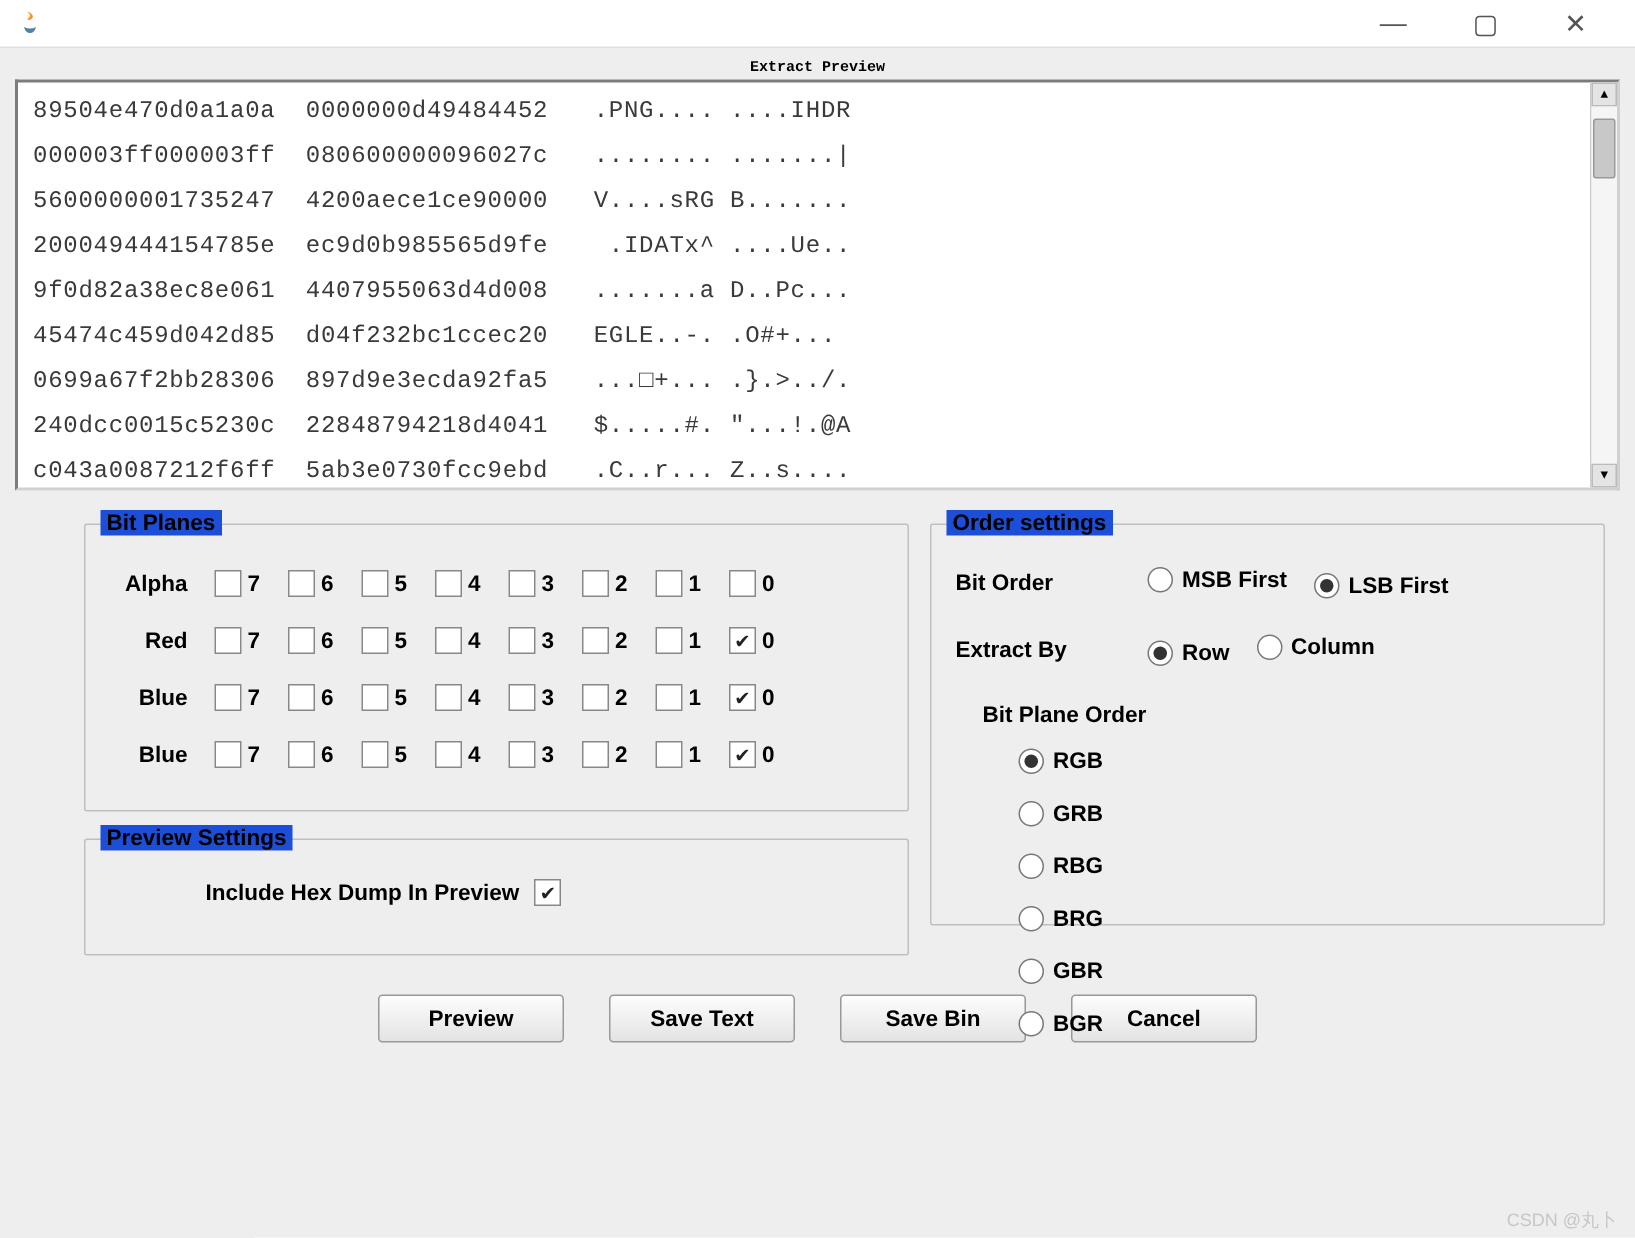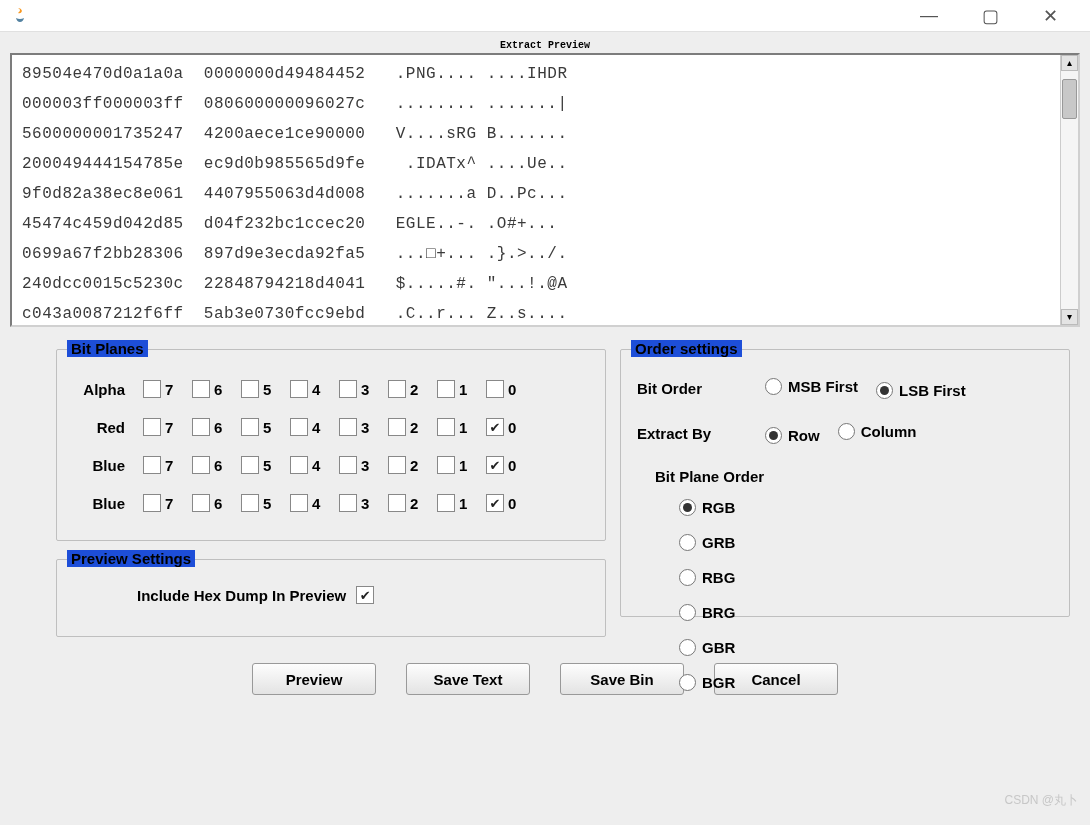--- a/index.html
+++ b/index.html
@@ -42,21 +42,21 @@
   .radio.sel::after{ content:""; width:9px; height:9px; background:#333; border-radius:50%; display:block;}
   .rlabel{ font-weight:bold; font-size:15px; margin-right:18px;}
   .rwrap{display:inline-flex; align-items:center;}
 
   .bpo-title{font-weight:bold; font-size:15px; margin:8px 0 14px 24px;}
   .bpo-grid{ display:grid; grid-template-columns: 1fr; gap:18px 26px; padding-left:48px; padding-right:30px;}
   .bpo-grid .rwrap{gap:0;}
 
   .button-row{ display:flex; gap:30px; justify-content:center; padding:22px 0 18px 0;}
   .btn{ width:124px; height:32px; font-weight:bold; font-size:15px; background:linear-gradient(#fdfdfd,#e3e3e3); border:1px solid #999; border-radius:3px;}
-  .watermark{position:absolute; right:12px; bottom:16px; color:#c7c7c7; font-size:12px;}
+  .watermark{position:absolute; right:12px; bottom:3px; color:#c7c7c7; font-size:12px;}
 </style>
 </head>
 <body>
 
 <div class="window">
 
   <div class="titlebar">
     <div class="titlebar-left">
       <svg class="java-icon" viewBox="0 0 20 20">
         <path d="M6 12 q4 2 8 0 q-1 4 -4 4 q-3 0 -4 -4" fill="#5382a1"></path>

